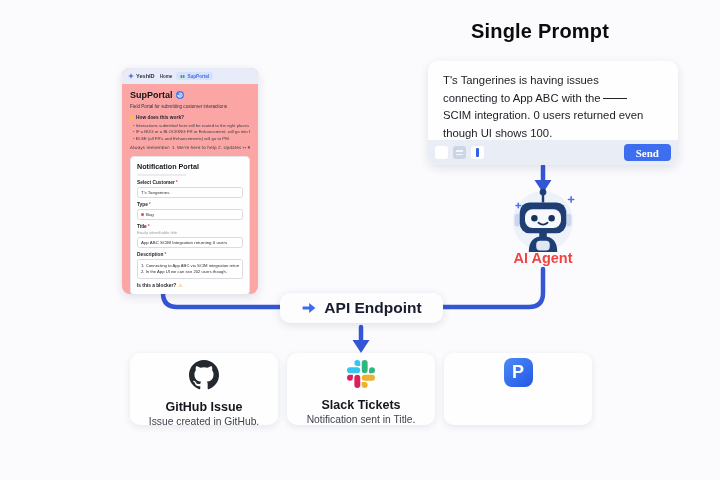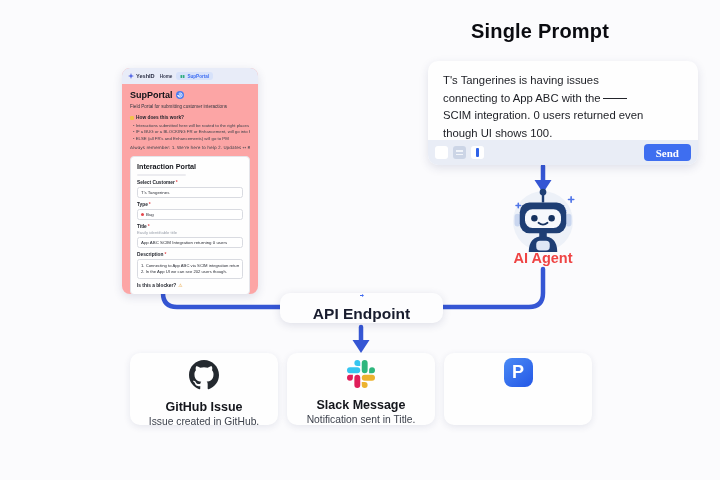--- a/index.html
+++ b/index.html
@@ -41,42 +41,42 @@
   .f-input{margin-top:2px;border:1px solid #d9dbe1;border-radius:2.5px;background:#fff;
            padding:2px 3px;font-size:4.4px;color:#2b2e37;white-space:nowrap;overflow:hidden;
            display:flex;align-items:center;gap:2px;}
   .bug-dot{width:3px;height:3px;border-radius:50%;background:#e5484d;display:inline-block;flex:none;}
   .f-area{margin-top:2px;border:1px solid #d9dbe1;border-radius:2.5px;background:#fff;padding:2.5px 3px;}
   .f-area div{font-size:4.2px;color:#2b2e37;line-height:1.55;white-space:nowrap;overflow:hidden;}
   .blocker{margin-top:4px;font-size:4.8px;font-weight:700;color:#23262e;display:flex;gap:2px;align-items:center;}
   .warn{color:#e8a33d;font-size:4.8px;}
 
   
-  .prompt-card{position:absolute;left:428px;top:61px;width:270px;height:104px;background:#fefefe;
+  .prompt-card{position:absolute;left:428px;top:61px;width:250px;height:104px;background:#fefefe;
                border-radius:10px;box-shadow:0 3px 10px rgba(40,50,100,.13);z-index:2;}
   .prompt-text{padding:11px 14px 0 15px;font-size:11.3px;line-height:1.55;color:#1c1e24;}
   .strike-line{display:inline-block;width:24px;border-top:1.6px solid #23252b;vertical-align:middle;margin-left:2px;}
   .prompt-footer{position:absolute;left:0;right:0;bottom:0;height:25px;background:#e9edf6;
                  border-radius:0 0 10px 10px;display:flex;align-items:center;padding:0 7px;gap:5px;}
   .pf-sq{width:13px;height:13px;border-radius:3px;}
   .pf-sq.white{background:#fff;}
   .pf-sq.lines{background:#ccd5e6;display:flex;flex-direction:column;justify-content:center;gap:2px;align-items:center;}
   .pf-sq.lines i{display:block;width:7px;height:1.5px;background:#f2f5fa;}
   .pf-sq.cursor{background:#fff;display:flex;align-items:center;justify-content:center;}
   .pf-sq.cursor i{display:block;width:3px;height:9px;background:#2f62e8;border-radius:1px;}
   .send-btn{margin-left:auto;background:#3e6ef0;color:#fff;font-size:11px;font-weight:700;
             border:none;border-radius:4px;padding:2.5px 12px;font-family:Liberation Serif, serif;}
 
   
   .agent-wrap{position:absolute;left:505px;top:186px;width:76px;z-index:2;text-align:center;}
   .agent-label{position:absolute;left:543px;top:250px;transform:translateX(-50%);font-size:14.5px;font-weight:700;color:#ef4444;z-index:2;}
 
   
   .api-pill{position:absolute;left:280px;top:293px;width:163px;height:30px;background:#fdfdfe;border-radius:10px;
-            box-shadow:0 2px 8px rgba(40,50,100,.14);display:flex;align-items:center;justify-content:center;gap:7px;z-index:2;flex-direction:column;}
+            box-shadow:0 2px 8px rgba(40,50,100,.14);display:flex;align-items:center;justify-content:center;gap:7px;z-index:2;}
   .api-label{font-size:15.5px;font-weight:700;color:#181c2e;}
 
   
   .outcome{position:absolute;top:353px;width:148px;height:72px;background:#fefefe;border-radius:10px;
            box-shadow:0 2px 7px rgba(40,50,100,.10);display:flex;flex-direction:column;align-items:center;z-index:2;}
   .outcome .oc-icon{margin-top:7px;height:30px;display:flex;align-items:center;}
   .oc-title{margin-top:10px;font-size:12.5px;font-weight:700;color:#14161c;text-align:center;line-height:1.15;}
   .oc-sub{margin-top:2px;font-size:10.3px;color:#3e434e;}
   .pylon-badge{width:29px;height:29px;border-radius:8px;background:linear-gradient(140deg,#4b8bf5,#2457e6);
                color:#fff;font-weight:700;font-size:18px;display:flex;align-items:center;justify-content:center;}
@@ -144,21 +144,21 @@
         <span>How does this work?</span>
       </div>
       <ul class="fc-bullets">
         <li>Interactions submitted here will be routed to the right places (Tickets, Slack notifications)</li>
         <li>IF a BUG or a BLOCKING FR or Enhancement, will go into ENG board and notify #support</li>
         <li>ELSE (all FR's and Enhancements) will go to PM</li>
       </ul>
       <div class="fc-remember sym">Always remember: 1. We're here to help 2. Updates ↔ Resolution</div>
 
       <div class="portal-box">
-        <div class="portal-title">Interaction Portal</div>
+        <div class="portal-title">Notification Portal</div>
         <div class="faint-line"></div>
 
         <div class="f-label">
           <span>Select Customer</span><span class="req">*</span>
         </div>
         <div class="f-input">
           <span>T's Tangerines</span>
         </div>
 
         <div class="f-label">
@@ -255,21 +255,21 @@
 
   <div class="outcome" style="left:287px;">
     <div class="oc-icon">
       <svg width="28" height="28" viewBox="0 0 24 24">
         <path fill="#E01E5A" d="M5.042 15.165a2.528 2.528 0 0 1-2.52 2.523A2.528 2.528 0 0 1 0 15.165a2.527 2.527 0 0 1 2.522-2.52h2.52v2.52zM6.313 15.165a2.527 2.527 0 0 1 2.521-2.52 2.527 2.527 0 0 1 2.521 2.52v6.313A2.528 2.528 0 0 1 8.834 24a2.528 2.528 0 0 1-2.521-2.522v-6.313z"></path>
         <path fill="#36C5F0" d="M8.834 5.042a2.528 2.528 0 0 1-2.521-2.52A2.528 2.528 0 0 1 8.834 0a2.528 2.528 0 0 1 2.521 2.522v2.52H8.834zM8.834 6.313a2.528 2.528 0 0 1 2.521 2.521 2.528 2.528 0 0 1-2.521 2.521H2.522A2.528 2.528 0 0 1 0 8.834a2.528 2.528 0 0 1 2.522-2.521h6.312z"></path>
         <path fill="#2EB67D" d="M18.956 8.834a2.528 2.528 0 0 1 2.522-2.521A2.528 2.528 0 0 1 24 8.834a2.528 2.528 0 0 1-2.522 2.521h-2.522V8.834zM17.688 8.834a2.528 2.528 0 0 1-2.523 2.521 2.527 2.527 0 0 1-2.52-2.521V2.522A2.527 2.527 0 0 1 15.165 0a2.528 2.528 0 0 1 2.523 2.522v6.312z"></path>
         <path fill="#ECB22E" d="M15.165 18.956a2.528 2.528 0 0 1 2.523 2.522A2.528 2.528 0 0 1 15.165 24a2.527 2.527 0 0 1-2.52-2.522v-2.522h2.52zM15.165 17.688a2.527 2.527 0 0 1-2.52-2.523 2.526 2.526 0 0 1 2.52-2.52h6.313A2.527 2.527 0 0 1 24 15.165a2.528 2.528 0 0 1-2.522 2.523h-6.313z"></path>
       </svg>
     </div>
-    <div class="oc-title">Slack Message</div>
+    <div class="oc-title">Slack Tickets</div>
     <div class="oc-sub">Notification sent in Title.</div>
   </div>
 
   <div class="outcome card3" style="left:444px;">
     <div class="oc-icon">
       <span class="pylon-badge">P</span>
     </div>
   </div>
 
 

